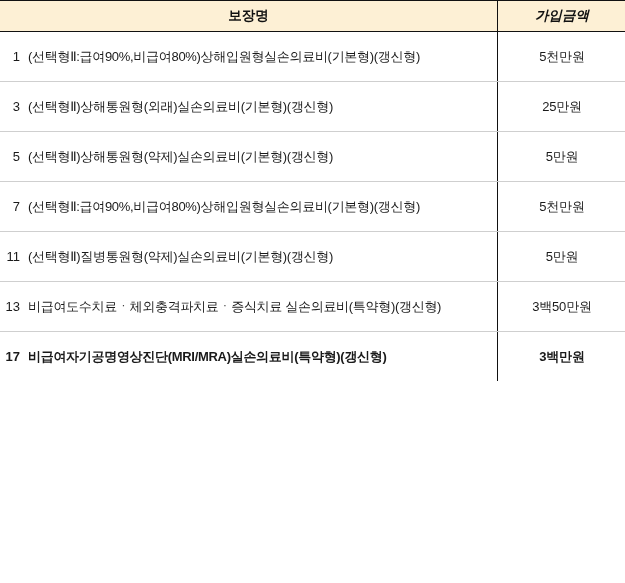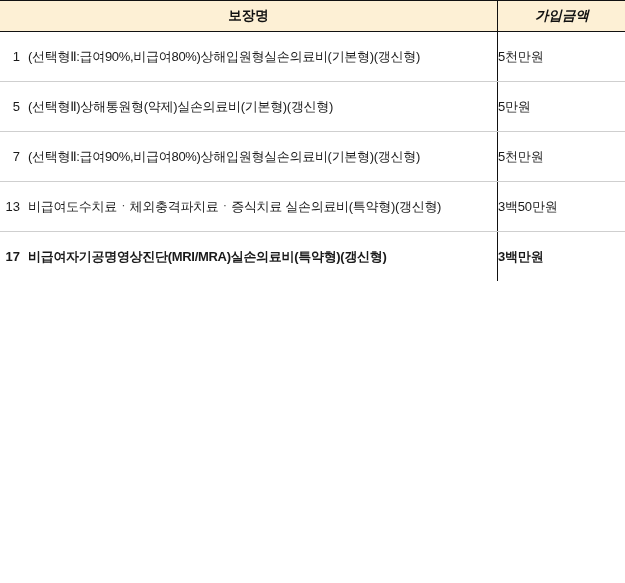--- a/index.html
+++ b/index.html
@@ -56,21 +56,21 @@
   }
   table.coverage-table tr.row:last-child td {
     border-bottom: none;
     font-weight: bold;
   }
   td.cell-name {
     border-right: 1px solid #111111;
     padding-left: 16px;
   }
   td.cell-amount {
-    text-align: left;
+    text-align: center;
     padding-right: 14px;
     letter-spacing: -0.2px;
   }
   .idx {
     display: inline-block;
     min-width: 20px;
     text-align: right;
     margin-right: 8px;
   }
   .nm {
@@ -89,26 +89,34 @@
         <th class="col-name">보장명</th>
         <th class="col-amount">가입금액</th>
       </tr>
     </thead>
     <tbody>
       <tr class="row">
         <td class="cell-name"><span class="idx">1</span><span class="nm">(선택형Ⅱ:급여90%,비급여80%)상해입원형실손의료비(기본형)(갱신형)</span></td>
         <td class="cell-amount">5천만원</td>
       </tr>
       <tr class="row">
+        <td class="cell-name"><span class="idx">3</span><span class="nm">(선택형Ⅱ)상해통원형(외래)실손의료비(기본형)(갱신형)</span></td>
+        <td class="cell-amount">25만원</td>
+      </tr>
+      <tr class="row">
         <td class="cell-name"><span class="idx">5</span><span class="nm">(선택형Ⅱ)상해통원형(약제)실손의료비(기본형)(갱신형)</span></td>
         <td class="cell-amount">5만원</td>
       </tr>
       <tr class="row">
         <td class="cell-name"><span class="idx">7</span><span class="nm">(선택형Ⅱ:급여90%,비급여80%)상해입원형실손의료비(기본형)(갱신형)</span></td>
         <td class="cell-amount">5천만원</td>
+      </tr>
+      <tr class="row">
+        <td class="cell-name"><span class="idx">11</span><span class="nm">(선택형Ⅱ)질병통원형(약제)실손의료비(기본형)(갱신형)</span></td>
+        <td class="cell-amount">5만원</td>
       </tr>
       <tr class="row">
         <td class="cell-name"><span class="idx">13</span><span class="nm">비급여도수치료ㆍ체외충격파치료ㆍ증식치료 실손의료비(특약형)(갱신형)</span></td>
         <td class="cell-amount">3백50만원</td>
       </tr>
       <tr class="row">
         <td class="cell-name"><span class="idx">17</span><span class="nm">비급여자기공명영상진단(MRI/MRA)실손의료비(특약형)(갱신형)</span></td>
         <td class="cell-amount">3백만원</td>
       </tr>
     </tbody>

